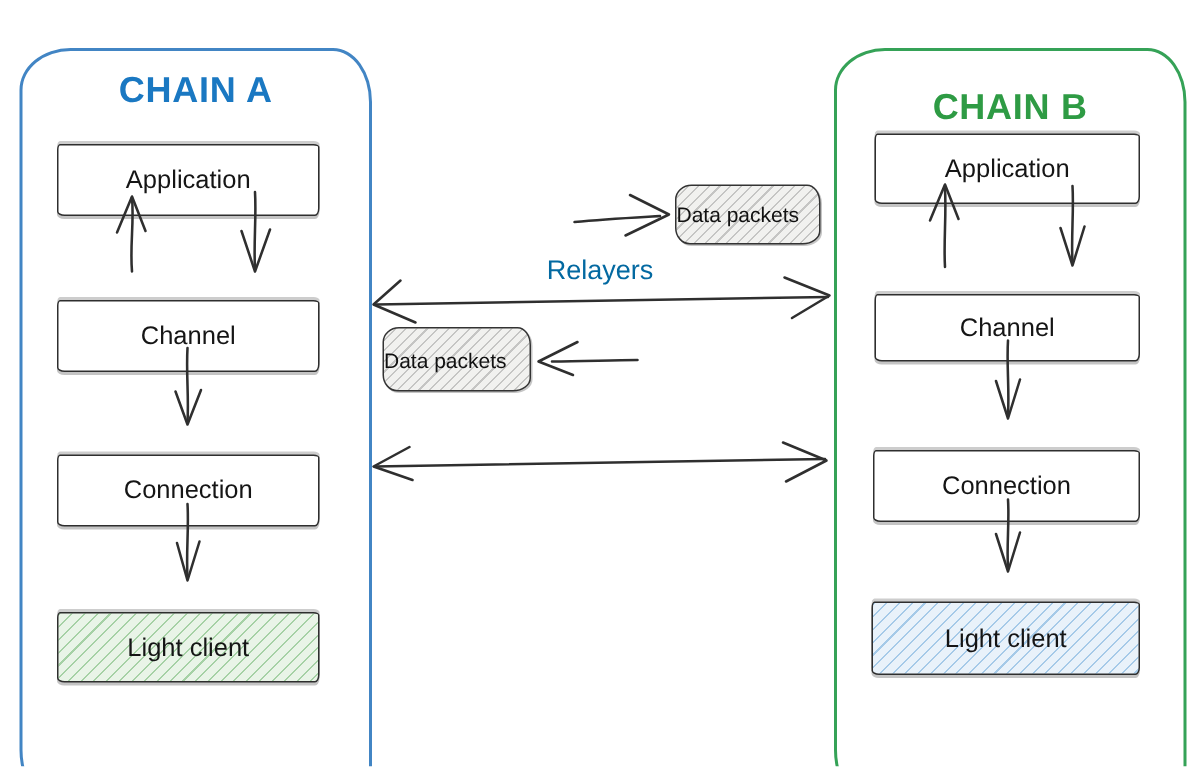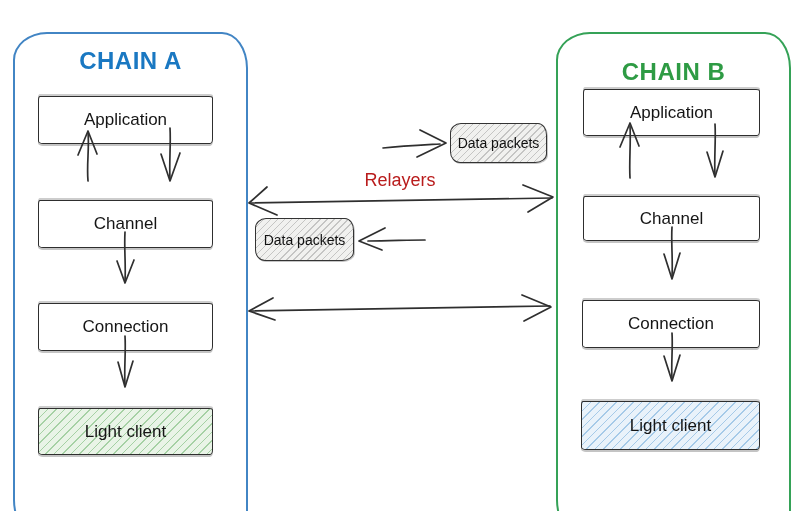--- a/index.html
+++ b/index.html
@@ -46,29 +46,29 @@
   .chain-b .b0{left:25px;top:55px;width:177px;height:47px;}
   .chain-b .b1{left:25px;top:162px;width:177px;height:45px;}
   .chain-b .b2{left:24px;top:266px;width:178px;height:48px;}
   .chain-b .b3{left:23px;top:367px;width:179px;height:49px;}
   
   .pill{
     position:absolute;box-sizing:border-box;z-index:3;
     border:1.6px solid #333333;border-radius:11px 9px 12px 10px / 10px 12px 9px 11px;
     background-color:#f1f1ef;
     background-image:repeating-linear-gradient(135deg, rgba(125,125,125,.38) 0px, rgba(125,125,125,.38) 1px, transparent 1px, transparent 5px);
-    display:flex;align-items:center;justify-content:center;
+    display:flex;align-items:center;justify-content:flex-start;
     font-size:14px;color:#111111;
     box-shadow:1px 1px 0 rgba(90,90,90,.35);
   }
   .pill-top{left:450px;top:123px;width:97px;height:40px;}
   .pill-bottom{left:255px;top:218px;width:99px;height:43px;}
   .relayers-label{
     position:absolute;left:337px;top:170px;width:126px;z-index:3;
-    text-align:center;font-size:18px;color:#b91c1c;
+    text-align:center;font-size:18px;color:#0369a1;
   }
   .arrows{position:absolute;left:0;top:0;z-index:2;pointer-events:none;}
   .arrows path{fill:none;stroke:#2f2f2f;stroke-width:1.7;stroke-linecap:round;stroke-linejoin:round;}
 </style>
 </head>
 <body>
 
 <div class="stage">
 
   <div class="chain chain-a">

